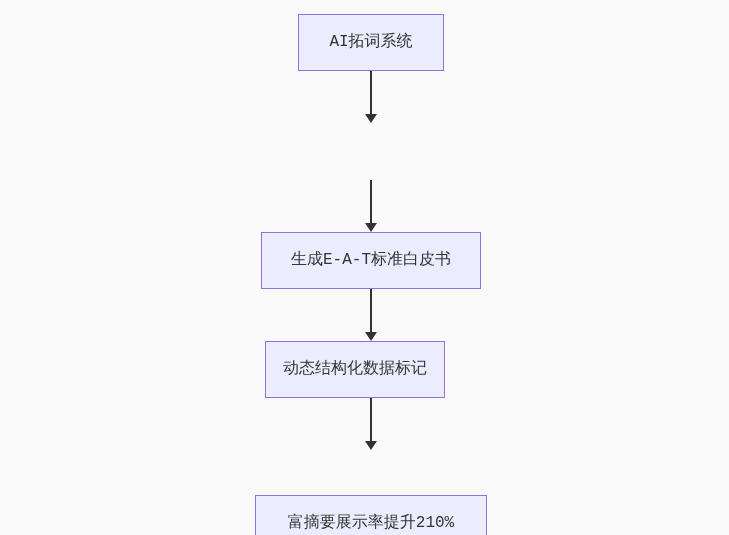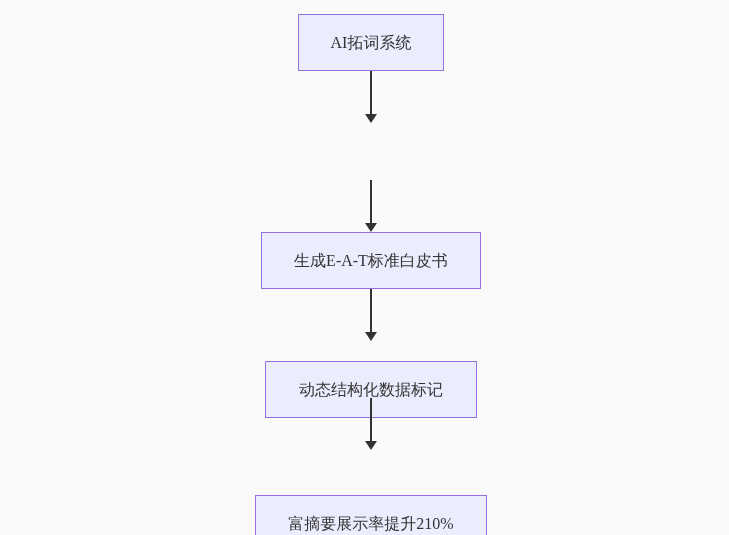--- a/index.html
+++ b/index.html
@@ -9,39 +9,39 @@
     --bg: #fafafa;
     --text: #333333;
   }
   * { margin: 0; padding: 0; box-sizing: border-box; }
   html, body { background: #ffffff; }
   .canvas {
     position: relative;
     width: 729px;
     height: 535px;
     background: var(--bg);
-    font-family: Liberation Serif, serif;
+    font-family: Liberation Mono, monospace;
     overflow: hidden;
   }
   .node {
     position: absolute;
     background: var(--node-fill);
     border: 1px solid var(--node-border);
     color: var(--text);
     font-size: 16px;
     display: flex;
     align-items: center;
     justify-content: center;
     text-align: center;
     line-height: 1.2;
   }
   .node-1 { left: 298px; top: 14px;  width: 146px; height: 57px; }
   .node-2 { left: 275px; top: 123px; width: 192px; height: 57px; }
   .node-3 { left: 261px; top: 232px; width: 220px; height: 57px; }
-  .node-4 { left: 265px; top: 361px; width: 212px; height: 57px; }
+  .node-4 { left: 265px; top: 341px; width: 180px; height: 57px; }
   .node-5 { left: 255px; top: 450px; width: 232px; height: 57px; margin-top: 45px; }
 
   .arrow {
     position: absolute;
     left: 365px;          
     width: 12px;
     display: flex;
     flex-direction: column;
     align-items: center;
   }

